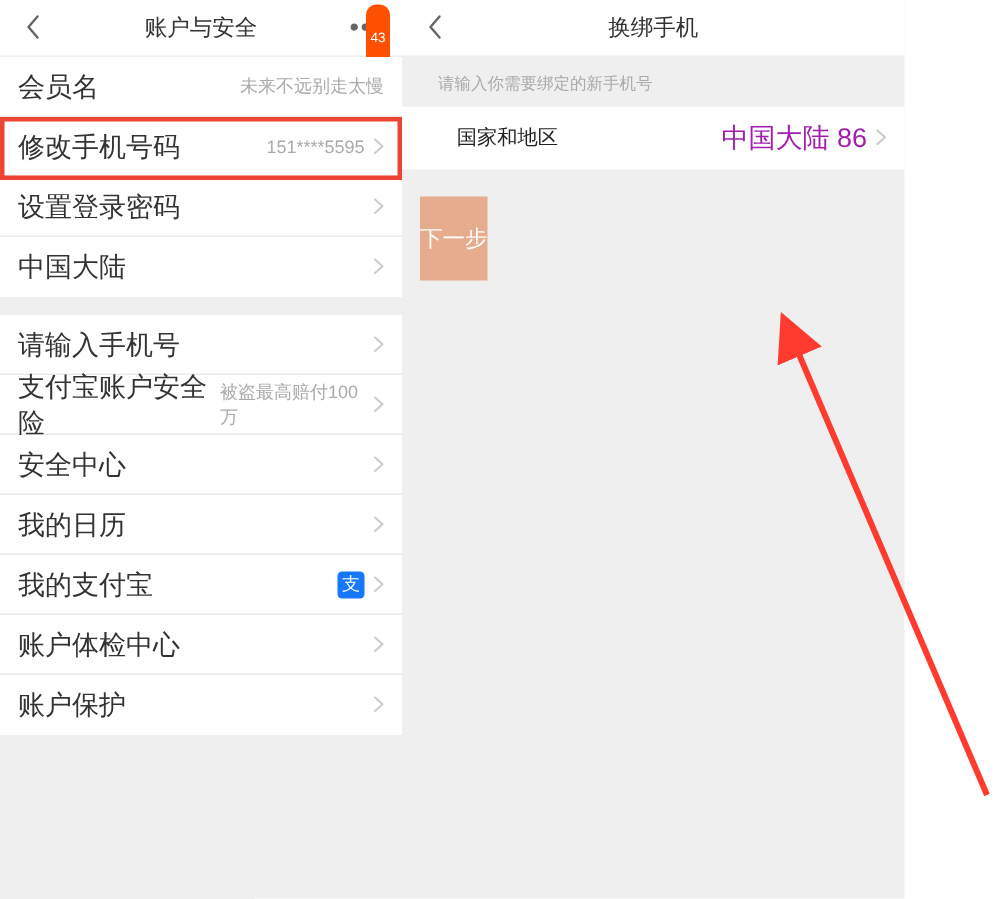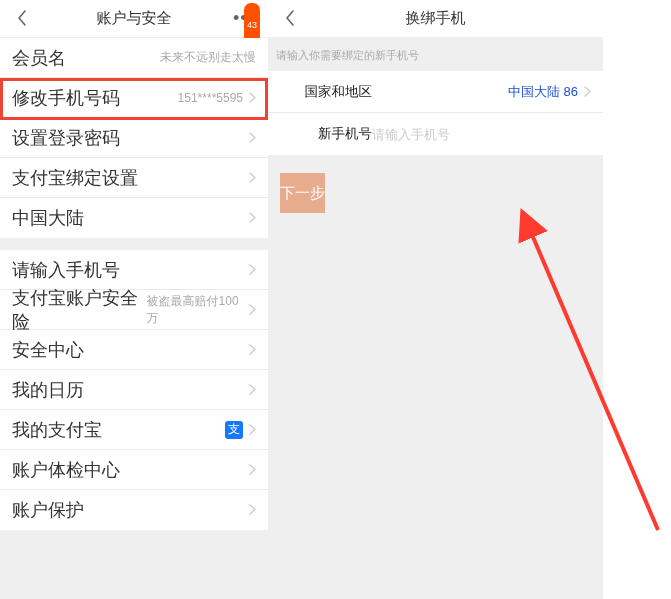--- a/index.html
+++ b/index.html
@@ -90,41 +90,41 @@
   font-size: 12px;
   display: inline-flex;
   align-items: center; justify-content: center;
   border-radius: 3px;
 }
 
 
 .hint {
   font-size: 11px;
   color: #aaa;
-  padding: 10px 8px 8px;
+  padding: 10px 24px 8px;
 }
 .input-row {
   background: #fff;
   height: 42px;
   display: flex;
   align-items: center;
   padding: 0 12px;
   border-bottom: 1px solid #eaeaea;
 }
 .input-row:last-of-type { border-bottom: none; }
 .input-label { font-size: 13.5px; color: #222; width: 92px; flex: 0 0 auto; text-align: right; }
-.input-value { font-size: 13px; color: #1d4ed8; flex: 1; text-align: right; }
+.input-value { font-size: 18px; color: #a21caf; flex: 1; text-align: right; }
 .input-field {
   border: none; outline: none; font-size: 13px; flex: 1; color: #333; background: transparent;
 }
 .input-field::placeholder { color: #ccc; }
 
 .next-btn {
   margin: 18px 12px 0;
-  height: 40px;
+  height: 56px;
   background: #e7ab8e;
   color: #fff;
   font-size: 15px;
   display: flex;
   align-items: center;
   justify-content: center;
   border: none;
   cursor: pointer;
 }
 
@@ -169,28 +169,20 @@
           <div class="row-label">修改手机号码</div>
           <div class="row-right">
             <span class="row-meta">151****5595</span>
             <span class="chevron"><svg width="7" height="11" viewBox="0 0 7 11">
                 <path d="M1 1 L6 5.5 L1 10" stroke="#ccc" stroke-width="1.4" fill="none" stroke-linecap="round" stroke-linejoin="round"></path>
               </svg></span>
           </div>
         </div>
         <div class="row">
           <div class="row-label">设置登录密码</div>
-          <div class="row-right">
-            <span class="chevron"><svg width="7" height="11" viewBox="0 0 7 11">
-                <path d="M1 1 L6 5.5 L1 10" stroke="#ccc" stroke-width="1.4" fill="none" stroke-linecap="round" stroke-linejoin="round"></path>
-              </svg></span>
-          </div>
-        </div>
-        <div class="row">
-          <div class="row-label">支付宝绑定设置</div>
           <div class="row-right">
             <span class="chevron"><svg width="7" height="11" viewBox="0 0 7 11">
                 <path d="M1 1 L6 5.5 L1 10" stroke="#ccc" stroke-width="1.4" fill="none" stroke-linecap="round" stroke-linejoin="round"></path>
               </svg></span>
           </div>
         </div>
         <div class="row last-in-group">
           <div class="row-label">中国大陆</div>
           <div class="row-right">
             <span class="chevron"><svg width="7" height="11" viewBox="0 0 7 11">
@@ -279,24 +271,20 @@
     <div class="input-row">
       <div class="input-label">国家和地区</div>
       <div class="input-value">中国大陆 86</div>
       <span class="chevron" style="margin-left:6px;">
         <svg width="7" height="11" viewBox="0 0 7 11">
             <path d="M1 1 L6 5.5 L1 10" stroke="#ccc" stroke-width="1.4" fill="none" stroke-linecap="round" stroke-linejoin="round"></path>
           </svg>
       </span>
     </div>
 
-    <div class="input-row">
-      <div class="input-label">新手机号</div>
-      <input class="input-field" placeholder="请输入手机号" style="">
-    </div>
 
     <button class="next-btn">
       <span>下一步</span>
     </button>
   </div>
 </div>
 
 <svg class="arrow-svg">
   <defs>
     <marker id="arrowhead" markerWidth="8" markerHeight="8" refX="2" refY="4" orient="auto">

